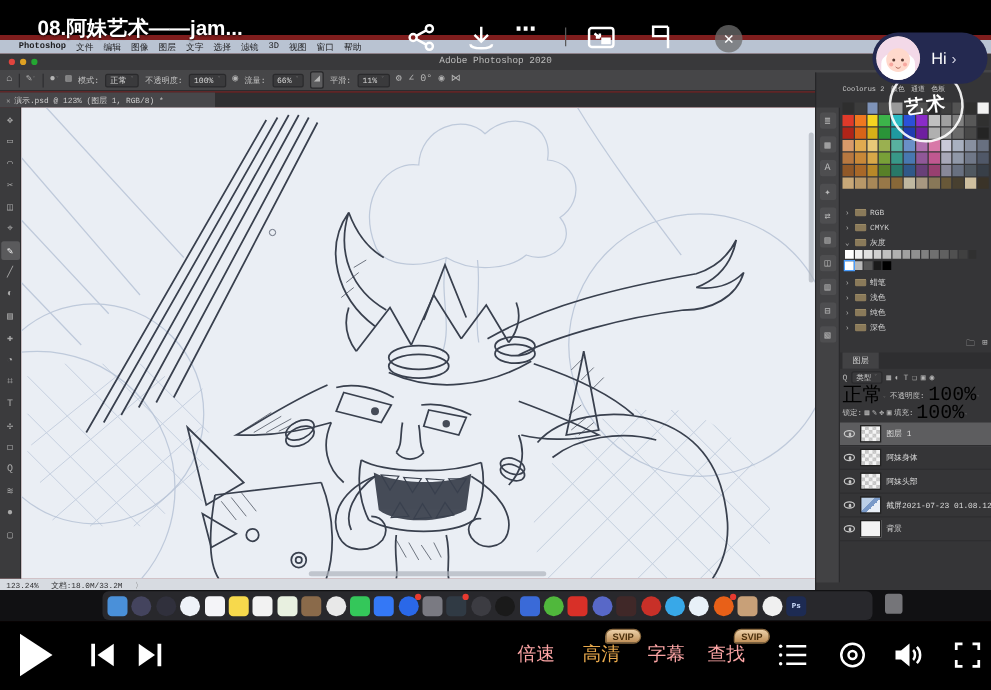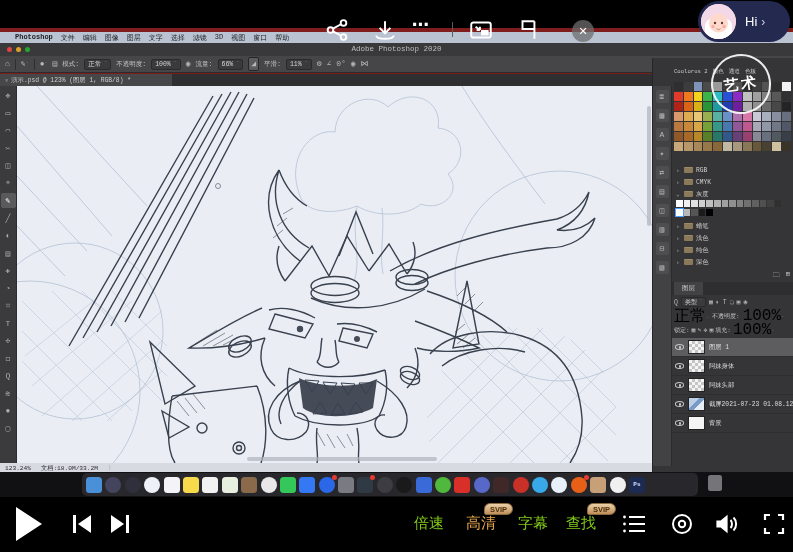--- a/index.html
+++ b/index.html
@@ -100,33 +100,33 @@
   .vtitle{position:absolute;left:30px;top:12px;font-size:16.5px;font-weight:bold;color:#fff;
     text-shadow:0 1px 2px rgba(0,0,0,.8);white-space:nowrap;}
   .ticon{position:absolute;top:17px;width:26px;height:26px;color:#fff;}
   .ticon svg{width:100%;height:100%;}
   .more-dots{position:absolute;left:412px;top:14px;color:#fff;font-size:17px;font-weight:bold;letter-spacing:1px;}
   .tdivider{position:absolute;left:452px;top:22px;width:1px;height:15px;background:#5a5a5a;}
   .close-btn{position:absolute;left:572px;top:20px;width:22px;height:22px;border-radius:50%;
     background:rgba(110,110,110,.75);color:#fff;font-size:11px;display:flex;align-items:center;justify-content:center;}
   .analyze-btn{position:absolute;left:602px;top:15px;height:29px;border-radius:15px;background:#1e2240;
     border:1px solid #575d88;color:#fff;font-size:12.5px;display:flex;align-items:center;padding:0 14px;}
-  .hi-pill{position:absolute;left:698px;top:1px;width:92px;height:41px;border-radius:21px;background:#242950;
+  .hi-pill{position:absolute;left:698px;top:26px;width:92px;height:41px;border-radius:21px;background:#242950;
     display:flex;align-items:center;}
   .avatar{width:35px;height:35px;border-radius:50%;margin-left:3px;flex:none;overflow:hidden;background:#fbe9e2;}
   .hi-text{color:#fff;font-size:13px;margin-left:9px;}
   .hi-chev{color:#cfcfe0;font-size:12px;margin-left:4px;}
   .progress-row{position:absolute;top:480px;left:0;width:793px;height:18px;z-index:41;}
   .ptime{position:absolute;top:2px;font-size:10.5px;color:#f2f2f2;text-shadow:0 1px 2px #000;}
   .ptrack{position:absolute;left:62px;top:8px;width:676px;height:3px;background:rgba(150,150,150,.85);border-radius:2px;}
   .pplayed{position:absolute;left:0;top:0;height:3px;background:#3d9bff;border-radius:2px;}
   .pthumb{position:absolute;top:-3px;width:9px;height:9px;margin-left:-5px;background:#fff;border-radius:50%;box-shadow:0 0 3px rgba(0,0,0,.5);}
   .controls{position:absolute;top:497px;left:0;width:793px;height:55px;background:#000;z-index:42;}
   .cbtn{position:absolute;color:#fff;}
-  .clabel{position:absolute;top:17px;font-size:15px;color:#84cc16;white-space:nowrap;}
+  .clabel{position:absolute;top:17px;font-size:15px;color:#fca5a5;white-space:nowrap;}
   .gold{color:#e8a94c;}
   .svip{position:absolute;top:6px;height:12px;padding:0 5px;background:linear-gradient(#ecd0a8,#c09058);
     border:1px solid #8a6a40;border-radius:7px 7px 7px 2px;font-size:7.5px;font-weight:bold;color:#4a2f0c;
     display:flex;align-items:center;z-index:2;}
   
   .dk{stroke:#39404e;fill:none;}
   .lt{stroke:#b7c3d6;fill:none;}
 </style>
 </head>
 <body>
@@ -612,20 +612,21 @@
           </div>
           <div class="dicon" style="background: rgb(200, 160, 120);"></div>
           <div class="dicon drnd" style="background: rgb(240, 240, 240);"></div>
           <div class="dicon" style="background: rgb(29, 43, 83);">Ps</div>
         </div>
       <div class="dtrash" style="position:absolute;left:702px;top:3px;"></div>
     </div>
   </div>
 
   <div class="topbar">
+    <div class="vtitle">08.阿妹艺术——jam...</div>
     <div class="ticon" style="left:324px;">
       <svg viewBox="0 0 24 24" fill="none" stroke="#fff" stroke-width="1.8">
         <circle cx="6" cy="12" r="2.6"></circle>
           <circle cx="18" cy="5.5" r="2.6"></circle>
           <circle cx="18" cy="18.5" r="2.6"></circle>
         <path d="M8.3,10.8 L15.7,6.7 M8.3,13.2 L15.7,17.3"></path>
       </svg>
     </div>
     <div class="ticon" style="left:372px;">
       <svg viewBox="0 0 24 24" fill="none" stroke="#fff" stroke-width="1.8">

